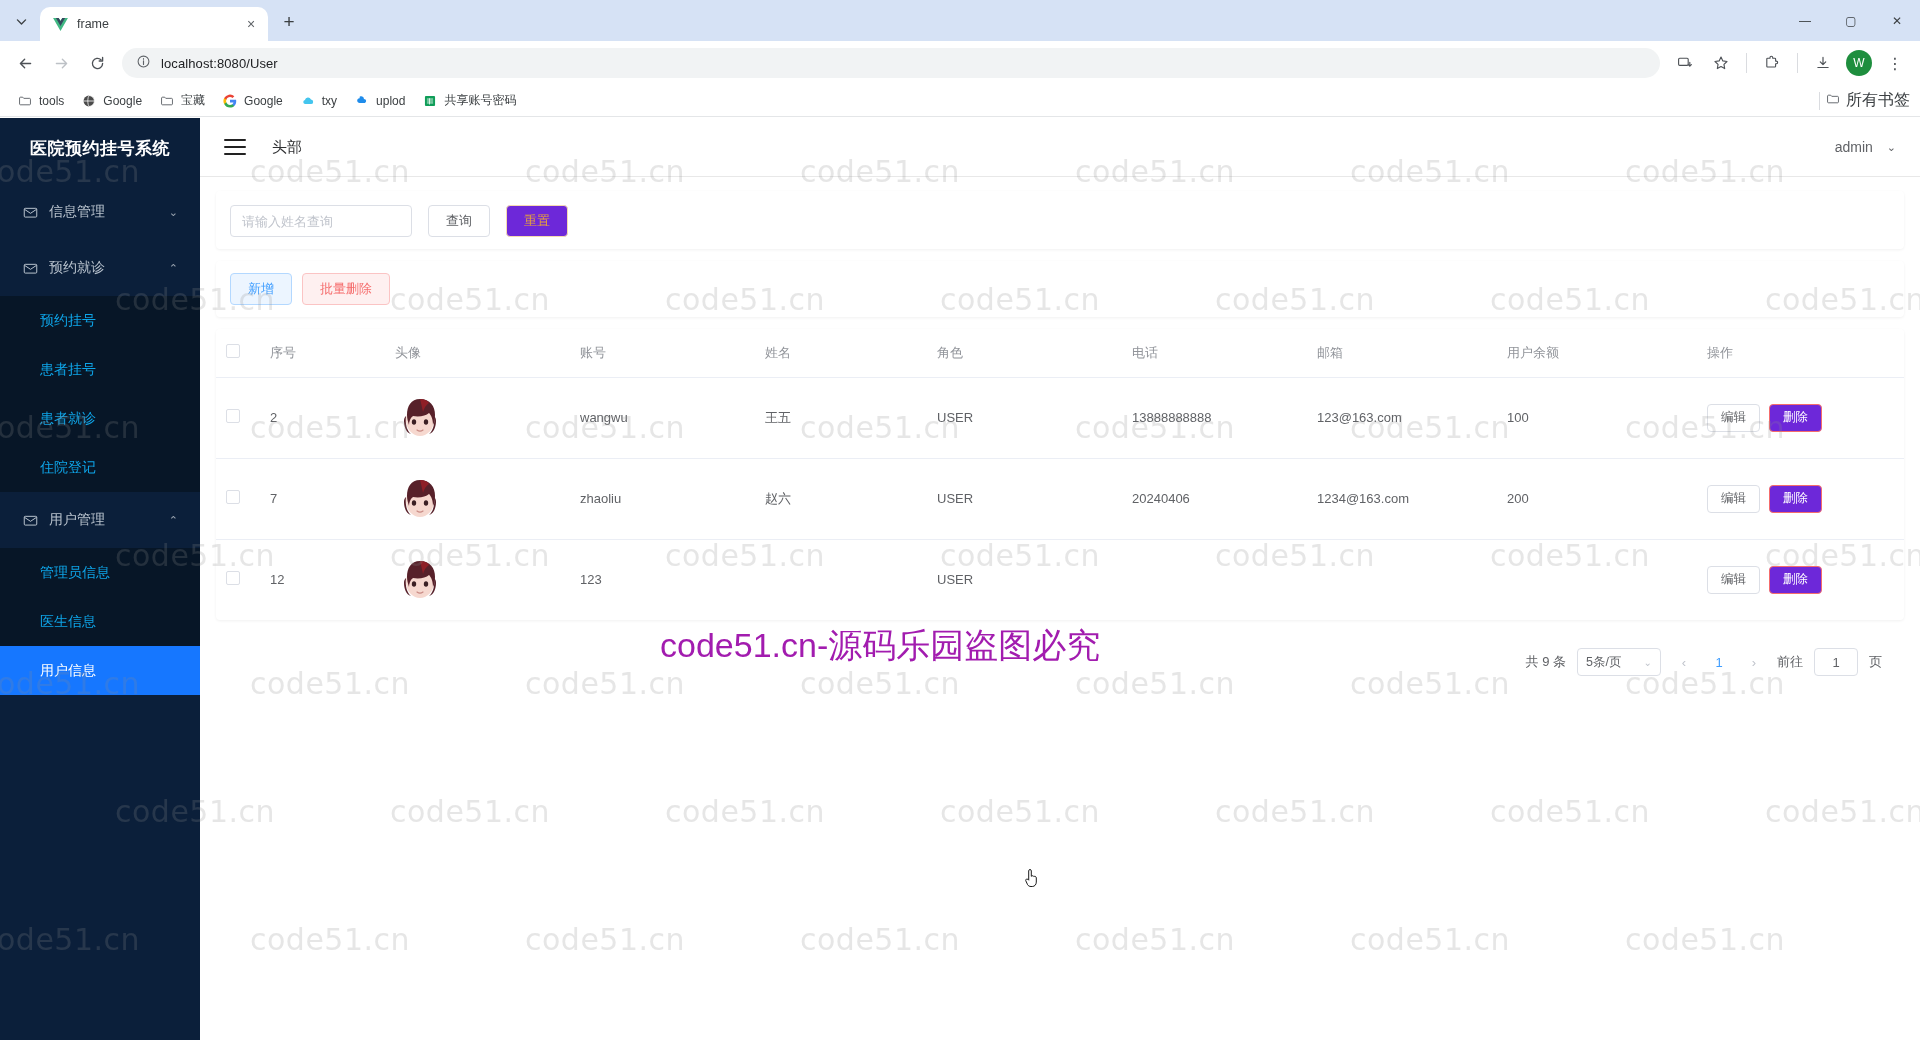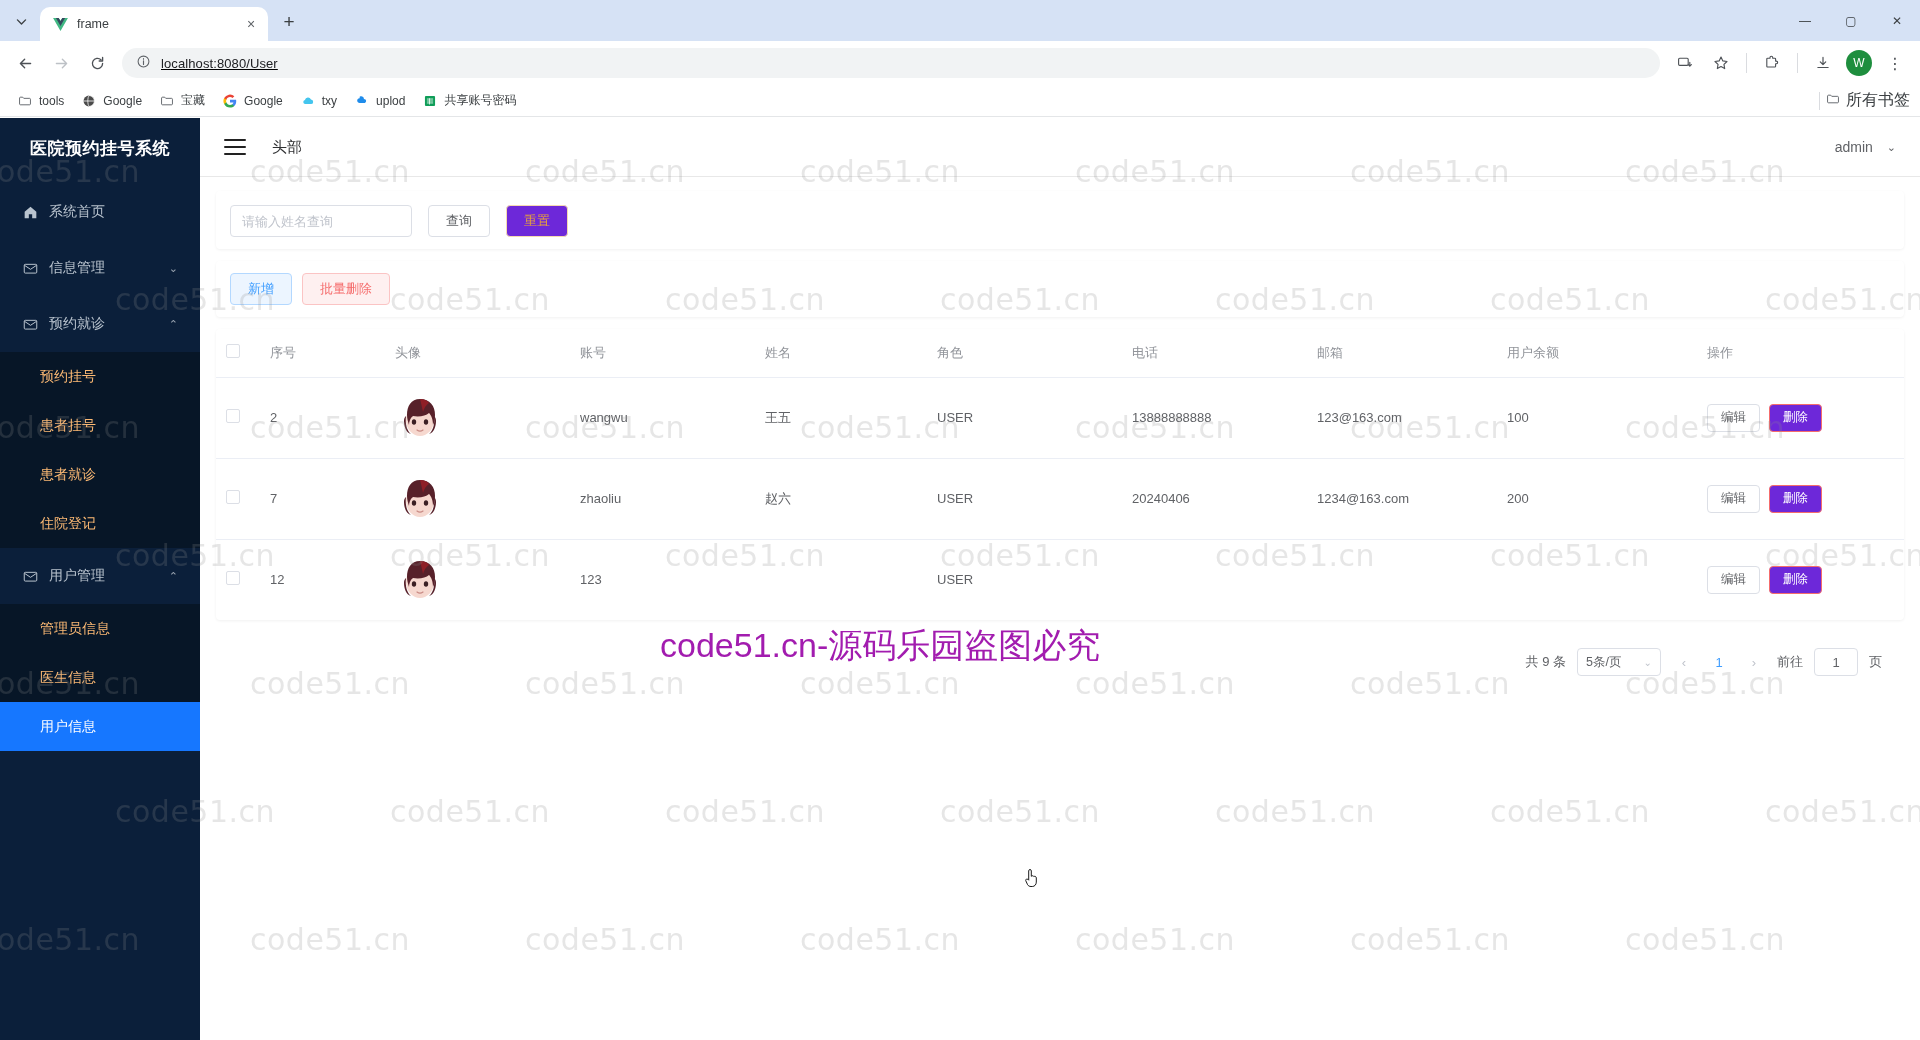--- a/index.html
+++ b/index.html
@@ -57,21 +57,21 @@
   }
   .tb-btn {
     width: 34px; height: 34px; border-radius: 50%;
     display: flex; align-items: center; justify-content: center;
     color: #4d5156; flex: 0 0 34px;
   }
   .tb-btn.disabled { color: #bdc1c6; }
   .omnibox {
     flex: 1; height: 30px; background: #f1f3f4; border-radius: 16px;
     display: flex; align-items: center; padding: 0 14px; gap: 10px;
-    margin: 0 6px; position: relative; text-decoration: underline;
+    margin: 0 6px; position: relative;
   }
   .omnibox .url { font-size: 13px; color: #202124; letter-spacing: .1px; }
   .tb-right { display: flex; align-items: center; gap: 2px; }
   .tb-sep { width: 1px; height: 20px; background: #dadce0; margin: 0 6px; }
   .profile-av {
     width: 26px; height: 26px; border-radius: 50%; background: #1e8e3e;
     color: #fff; font-size: 12px; display: flex; align-items: center; justify-content: center;
     margin: 0 4px;
   }
 
@@ -117,21 +117,21 @@
   .mitem {
     height: 56px; display: flex; align-items: center; padding: 0 22px;
     color: #b9c3ce; font-size: 14px; gap: 11px; position: relative;
   }
   .mitem .mi { width: 16px; height: 16px; flex: 0 0 16px; display: flex; align-items: center; justify-content: center; }
   .mitem .mlabel { flex: 1; }
   .mitem .arrow { font-size: 11px; color: #9aa4b0; }
   .sub { background: #071627; }
   .sitem {
     height: 49px; display: flex; align-items: center; padding-left: 40px;
-    color: #fdba74; font-size: 14px;
+    color: #0ea5e9; font-size: 14px;
   }
   .sitem.active { background: #1677ff; color: #ffffff; }
 
   
   .main { position: absolute; left: 200px; top: 0; right: 0; height: 922px; background: #ffffff; }
   .appheader {
     height: 59px; border-bottom: 1px solid #e8e8e8;
     display: flex; align-items: center; padding: 0 24px; background: #fff;
     position: relative; z-index: 40;
   }
@@ -436,28 +436,20 @@
       <div class="wm" style="left:800px;  top:804px;">code51.cn</div>
       <div class="wm" style="left:1075px; top:804px;">code51.cn</div>
       <div class="wm" style="left:1350px; top:804px;">code51.cn</div>
       <div class="wm" style="left:1625px; top:804px;">code51.cn</div>
     </div>
 
     <div class="sidebar">
       <div class="brand">医院预约挂号系统</div>
       <div class="menu">
 
-        <div class="mitem">
-          <span class="mi">
-            <svg width="15" height="15" viewBox="0 0 18 18">
-                <path d="M9 2L2 8v8h5v-5h4v5h5V8z" fill="#b9c3ce"></path>
-              </svg>
-          </span>
-          <span class="mlabel">系统首页</span>
-        </div>
 
         <div class="mitem">
           <span class="mi">
             <svg width="15" height="15" viewBox="0 0 18 18">
                 <rect x="1.5" y="4" width="15" height="10.5" rx="1.2" fill="none" stroke="#b9c3ce" stroke-width="1.2"></rect>
                 <path d="M1.5 5l7.5 5 7.5-5" fill="none" stroke="#b9c3ce" stroke-width="1.2"></path>
               </svg>
           </span>
           <span class="mlabel">信息管理</span>
           <span class="arrow">⌄</span>

